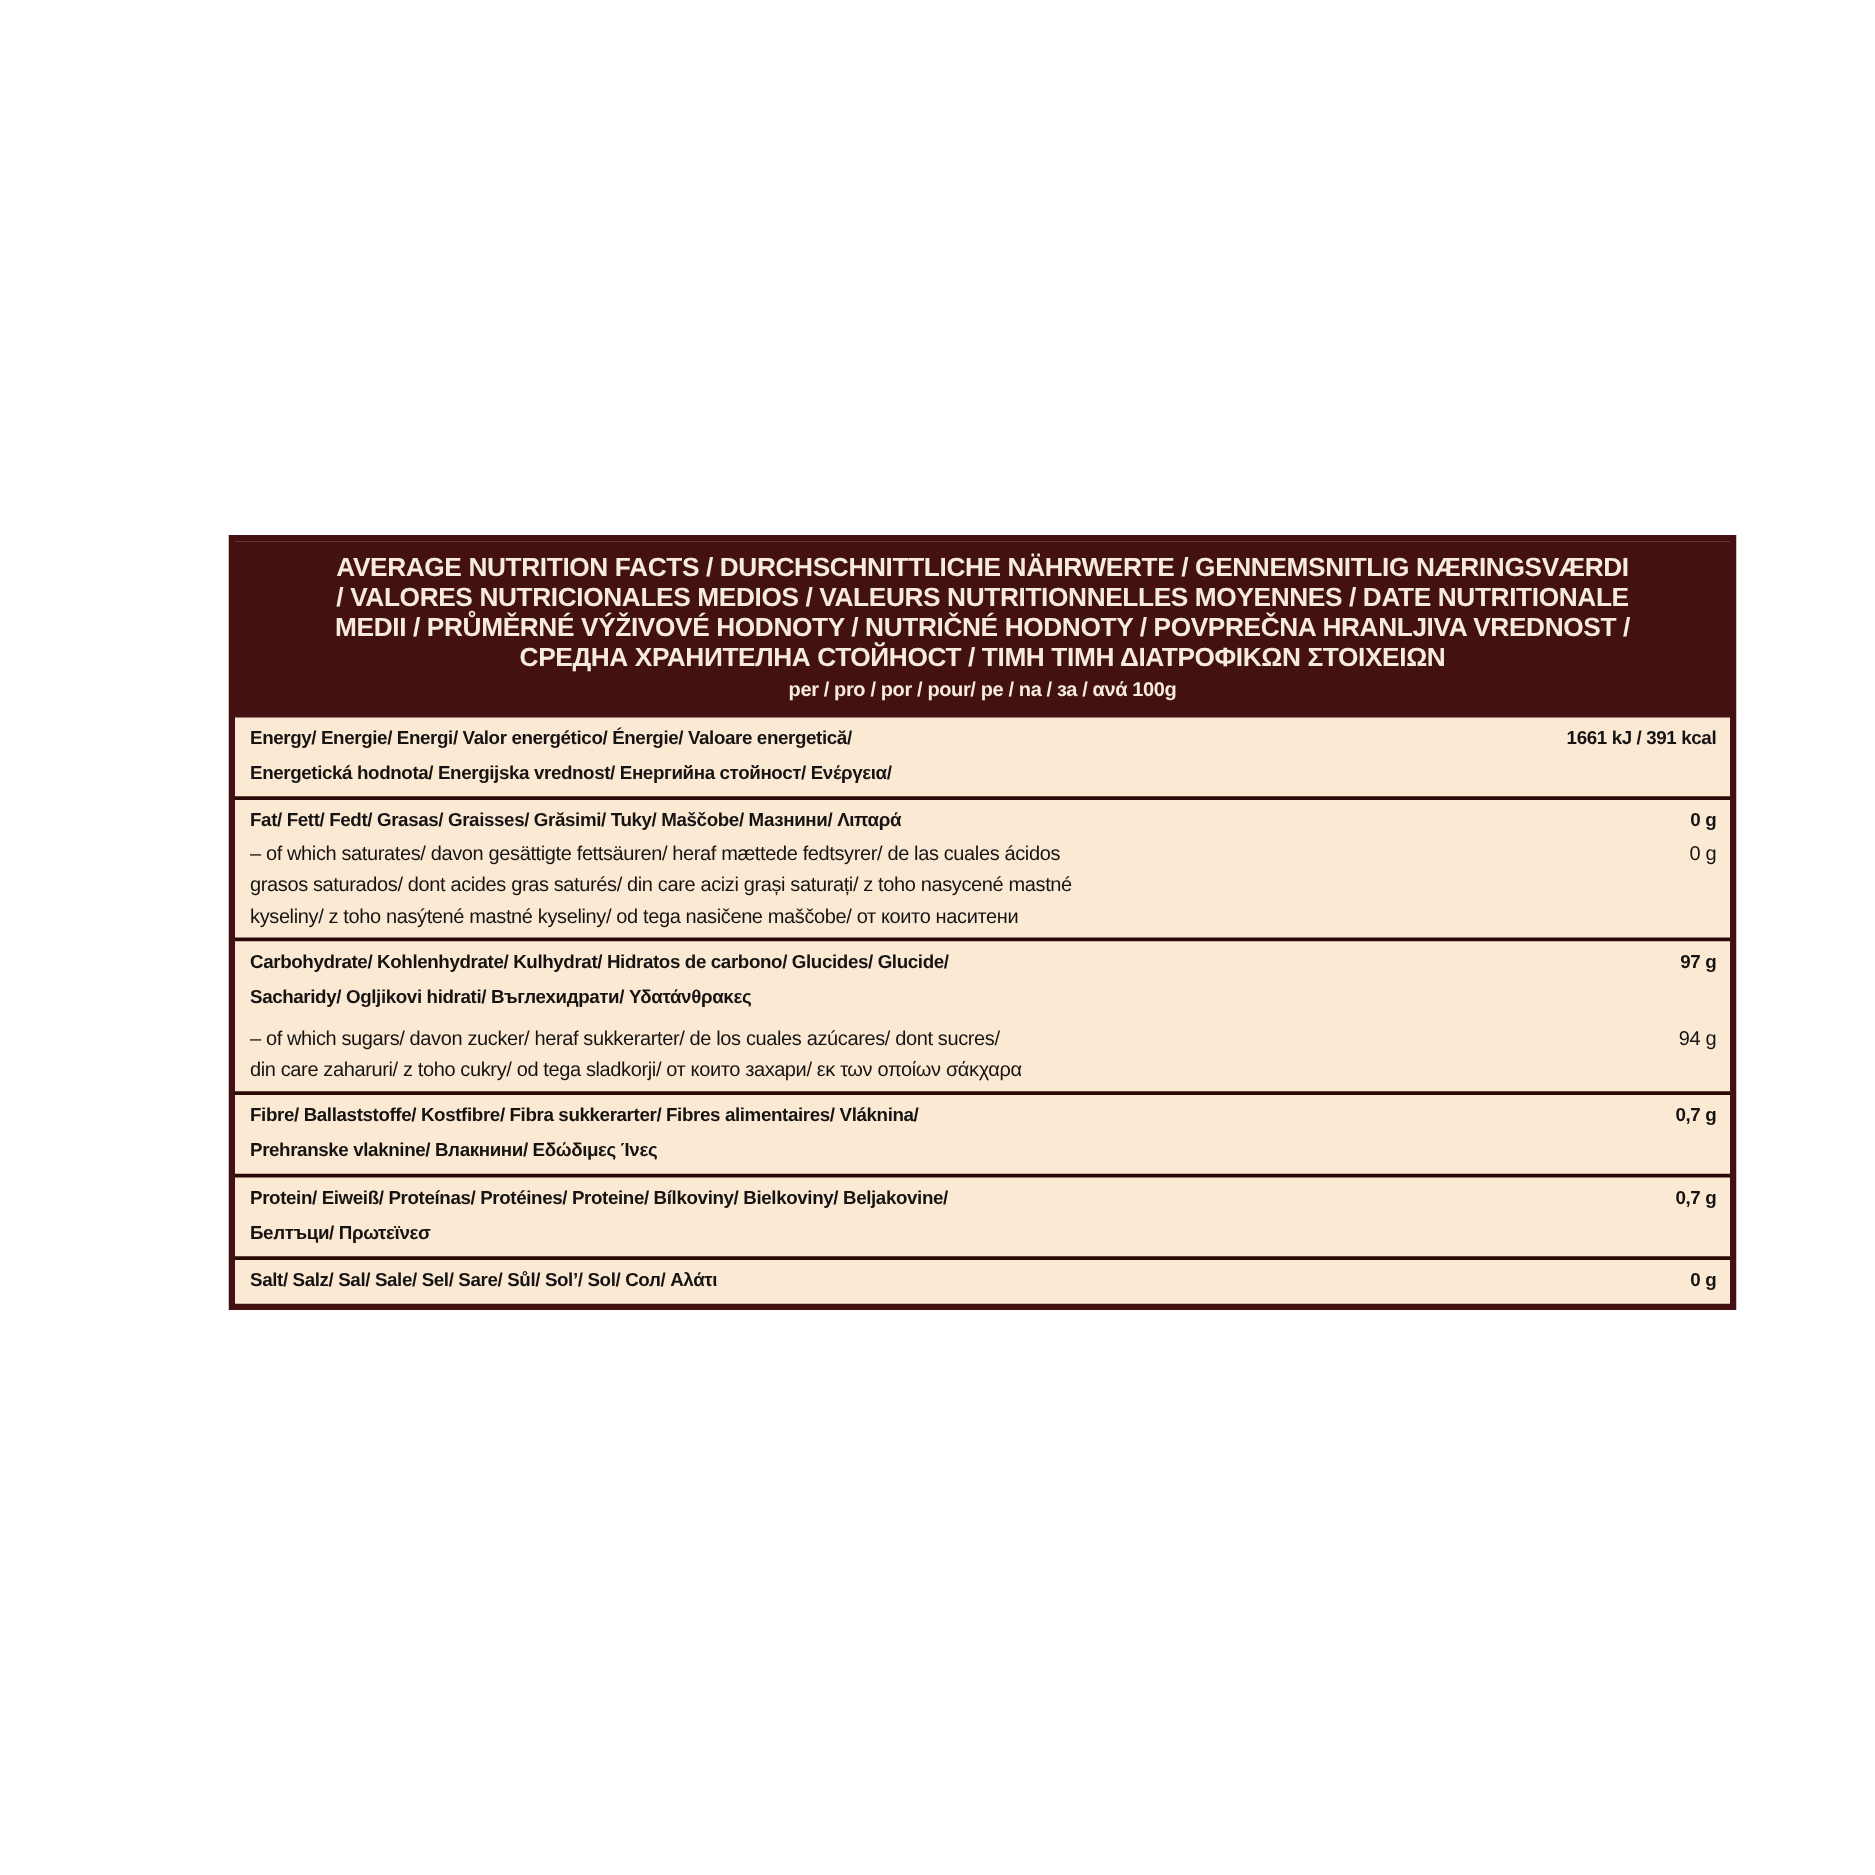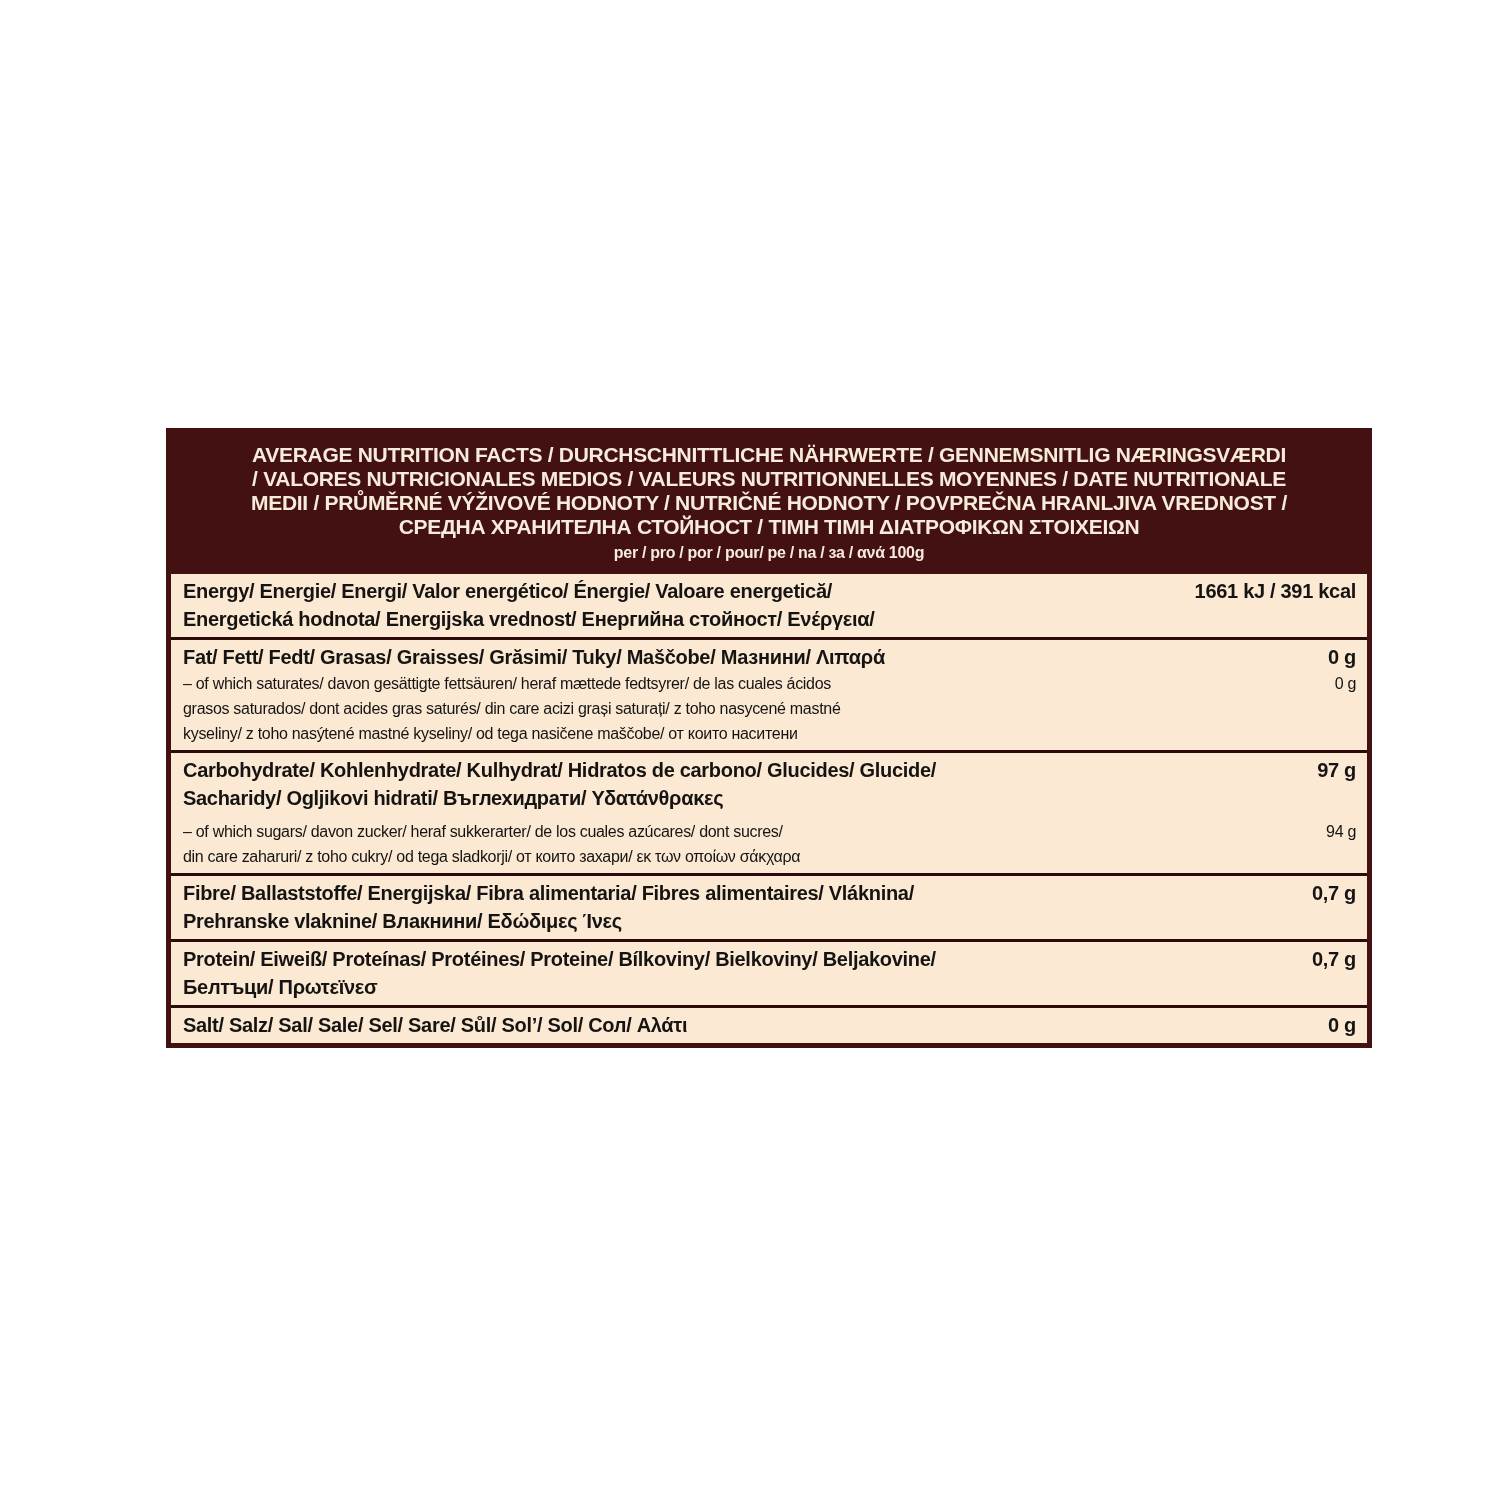--- a/index.html
+++ b/index.html
@@ -5,21 +5,21 @@
   html,body{margin:0;padding:0;}
   .page{
     position:relative;
     width:1500px;height:1500px;
     background:#ffffff;
     font-family:"Liberation Sans","DejaVu Sans",sans-serif;
     overflow:hidden;
   }
   .label{
     position:absolute;
-    left:166px;top:428px;
+    left:183px;top:428px;
     width:1206px;
     box-sizing:border-box;
     border:5px solid #431112;
     background:#fbe9d4;
     color:#161412;
   }
   .header{
     background:#431112;
     color:#f7ecdc;
     text-align:center;
@@ -44,21 +44,21 @@
   .row:first-child{border-top:none;}
   .line{
     display:flex;
     justify-content:space-between;
     align-items:baseline;
     white-space:nowrap;
     letter-spacing:-0.3px;
   }
   .line.main{
     font-weight:bold;
-    font-size:20px;
+    font-size:15px;
     line-height:28px;
   }
   .line.sub{
     font-weight:normal;
     font-size:16px;
     line-height:25px;
   }
   .subblock.gap{margin-top:7px;}
   .val{
     font-weight:bold;
@@ -120,21 +120,21 @@
               <span>– of which sugars/ davon zucker/ heraf sukkerarter/ de los cuales azúcares/ dont sucres/</span>
               <span class="val">94 g</span>
             </div>
             <div class="line sub">
               <span>din care zaharuri/ z toho cukry/ od tega sladkorji/ от които захари/ εκ των οποίων σάκχαρα</span>
             </div>
           </div>
         </div>
         <div class="row">
           <div class="line main">
-            <span>Fibre/ Ballaststoffe/ Energijska/ Fibra alimentaria/ Fibres alimentaires/ Vláknina/</span>
+            <span>Fibre/ Ballaststoffe/ Kostfibre/ Fibra sukkerarter/ Fibres alimentaires/ Vláknina/</span>
             <span class="val">0,7 g</span>
           </div>
           <div class="line main">
             <span>Prehranske vlaknine/ Влакнини/ Εδώδιμες Ίνες</span>
           </div>
         </div>
         <div class="row">
           <div class="line main">
             <span>Protein/ Eiweiß/ Proteínas/ Protéines/ Proteine/ Bílkoviny/ Bielkoviny/ Beljakovine/</span>
             <span class="val">0,7 g</span>

